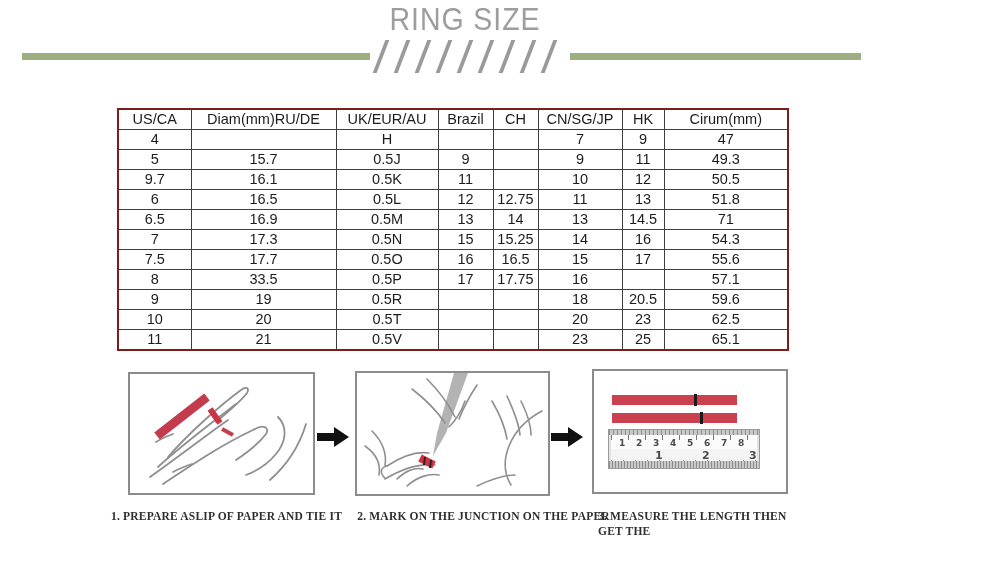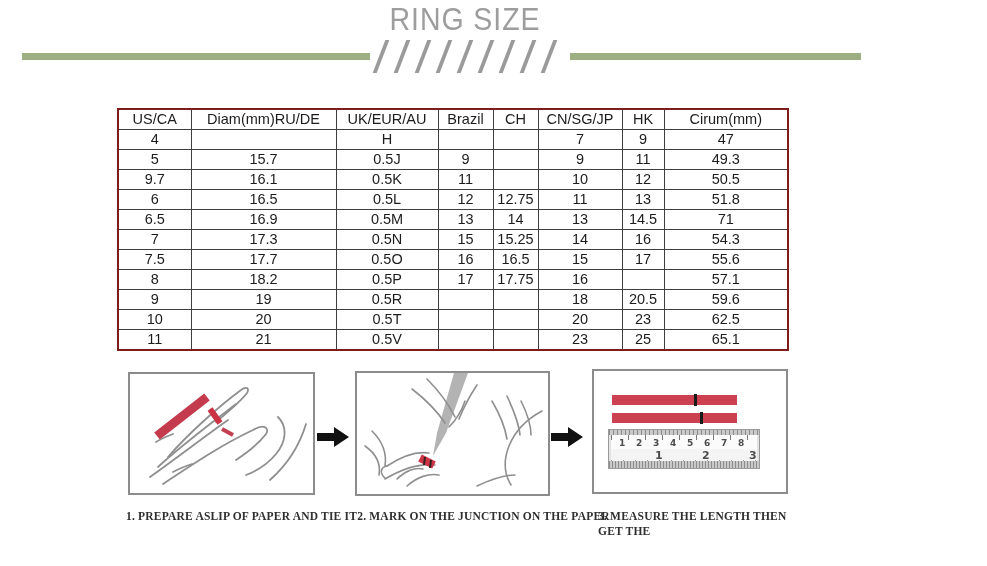--- a/index.html
+++ b/index.html
@@ -80,21 +80,21 @@
     position:absolute; top:0px; font-size:11px; font-weight:bold; color:#4c4c4c;
     font-family:"DejaVu Sans", sans-serif; line-height:14px;
   }
 
   
   .caption {
     position:absolute; top:509px;
     font-family:"Liberation Serif", serif; font-weight:bold;
     font-size:11.5px; line-height:15px; color:#2f2f2f; letter-spacing:0.2px;
   }
-  #cap1 { left:126px; width:245px; }
+  #cap1 { left:104px; width:245px;text-align:center; }
   #cap2 { left:356px; width:255px;text-align:center; }
   #cap3 { left:598px; width:215px; }
   #cap1 .line2 { padding-left:13px; }
 </style>
 </head>
 <body>
 
 <div id="canvas">
 
   <div class="page-title">RING SIZE</div>
@@ -201,21 +201,21 @@
           <td>17.7</td>
           <td>0.5O</td>
           <td>16</td>
           <td>16.5</td>
           <td>15</td>
           <td>17</td>
           <td>55.6</td>
         </tr>
         <tr>
           <td>8</td>
-          <td>18.2</td>
+          <td>33.5</td>
           <td>0.5P</td>
           <td>17</td>
           <td>17.75</td>
           <td>16</td>
           <td></td>
           <td>57.1</td>
         </tr>
         <tr>
           <td>9</td>
           <td>19</td>

